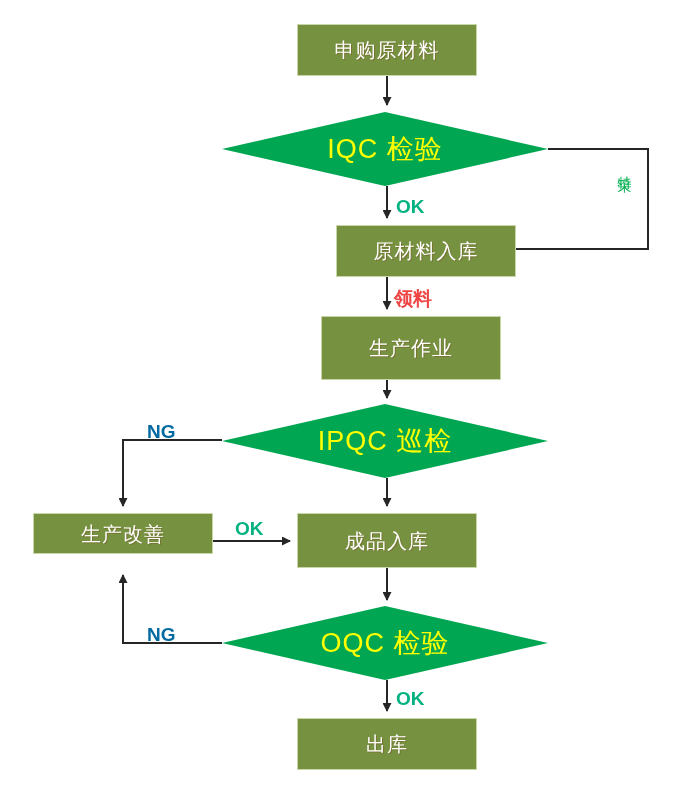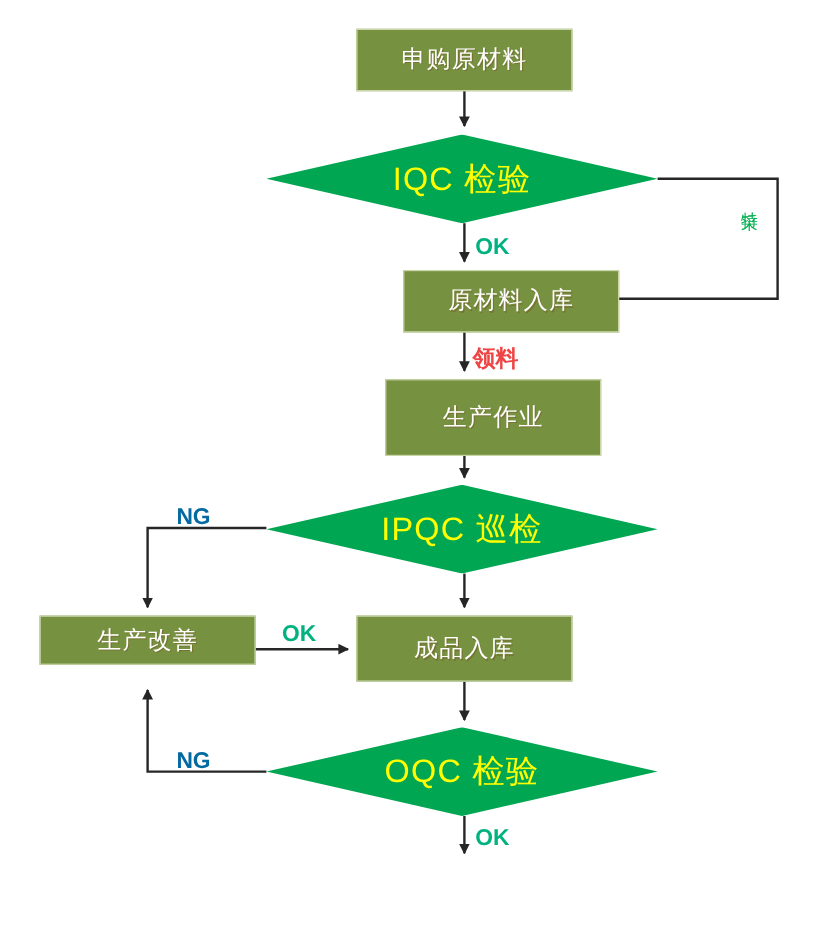--- a/index.html
+++ b/index.html
@@ -133,20 +133,23 @@
   </div>
 
   <div class="node process" style="left:33px; top:513px; width:180px; height:41px;">
     <span>生产改善</span>
   </div>
 
   <div class="node process" style="left:297px; top:513px; width:180px; height:55px;">
     <span>成品入库</span>
   </div>
 
+  <div class="node process" style="left:297px; top:718px; width:180px; height:52px;">
+    <span>出库</span>
+  </div>
 
   <div class="decision-wrap" style="left:222px; top:112px; width:326px; height:74px;">
     <svg width="326" height="74" viewBox="0 0 326 74">
       <polygon points="163,0 326,37 163,74 0,37" fill="#00a651"></polygon>
     </svg>
     <div class="decision-label">
       <span>IQC 检验</span>
     </div>
   </div>
 

